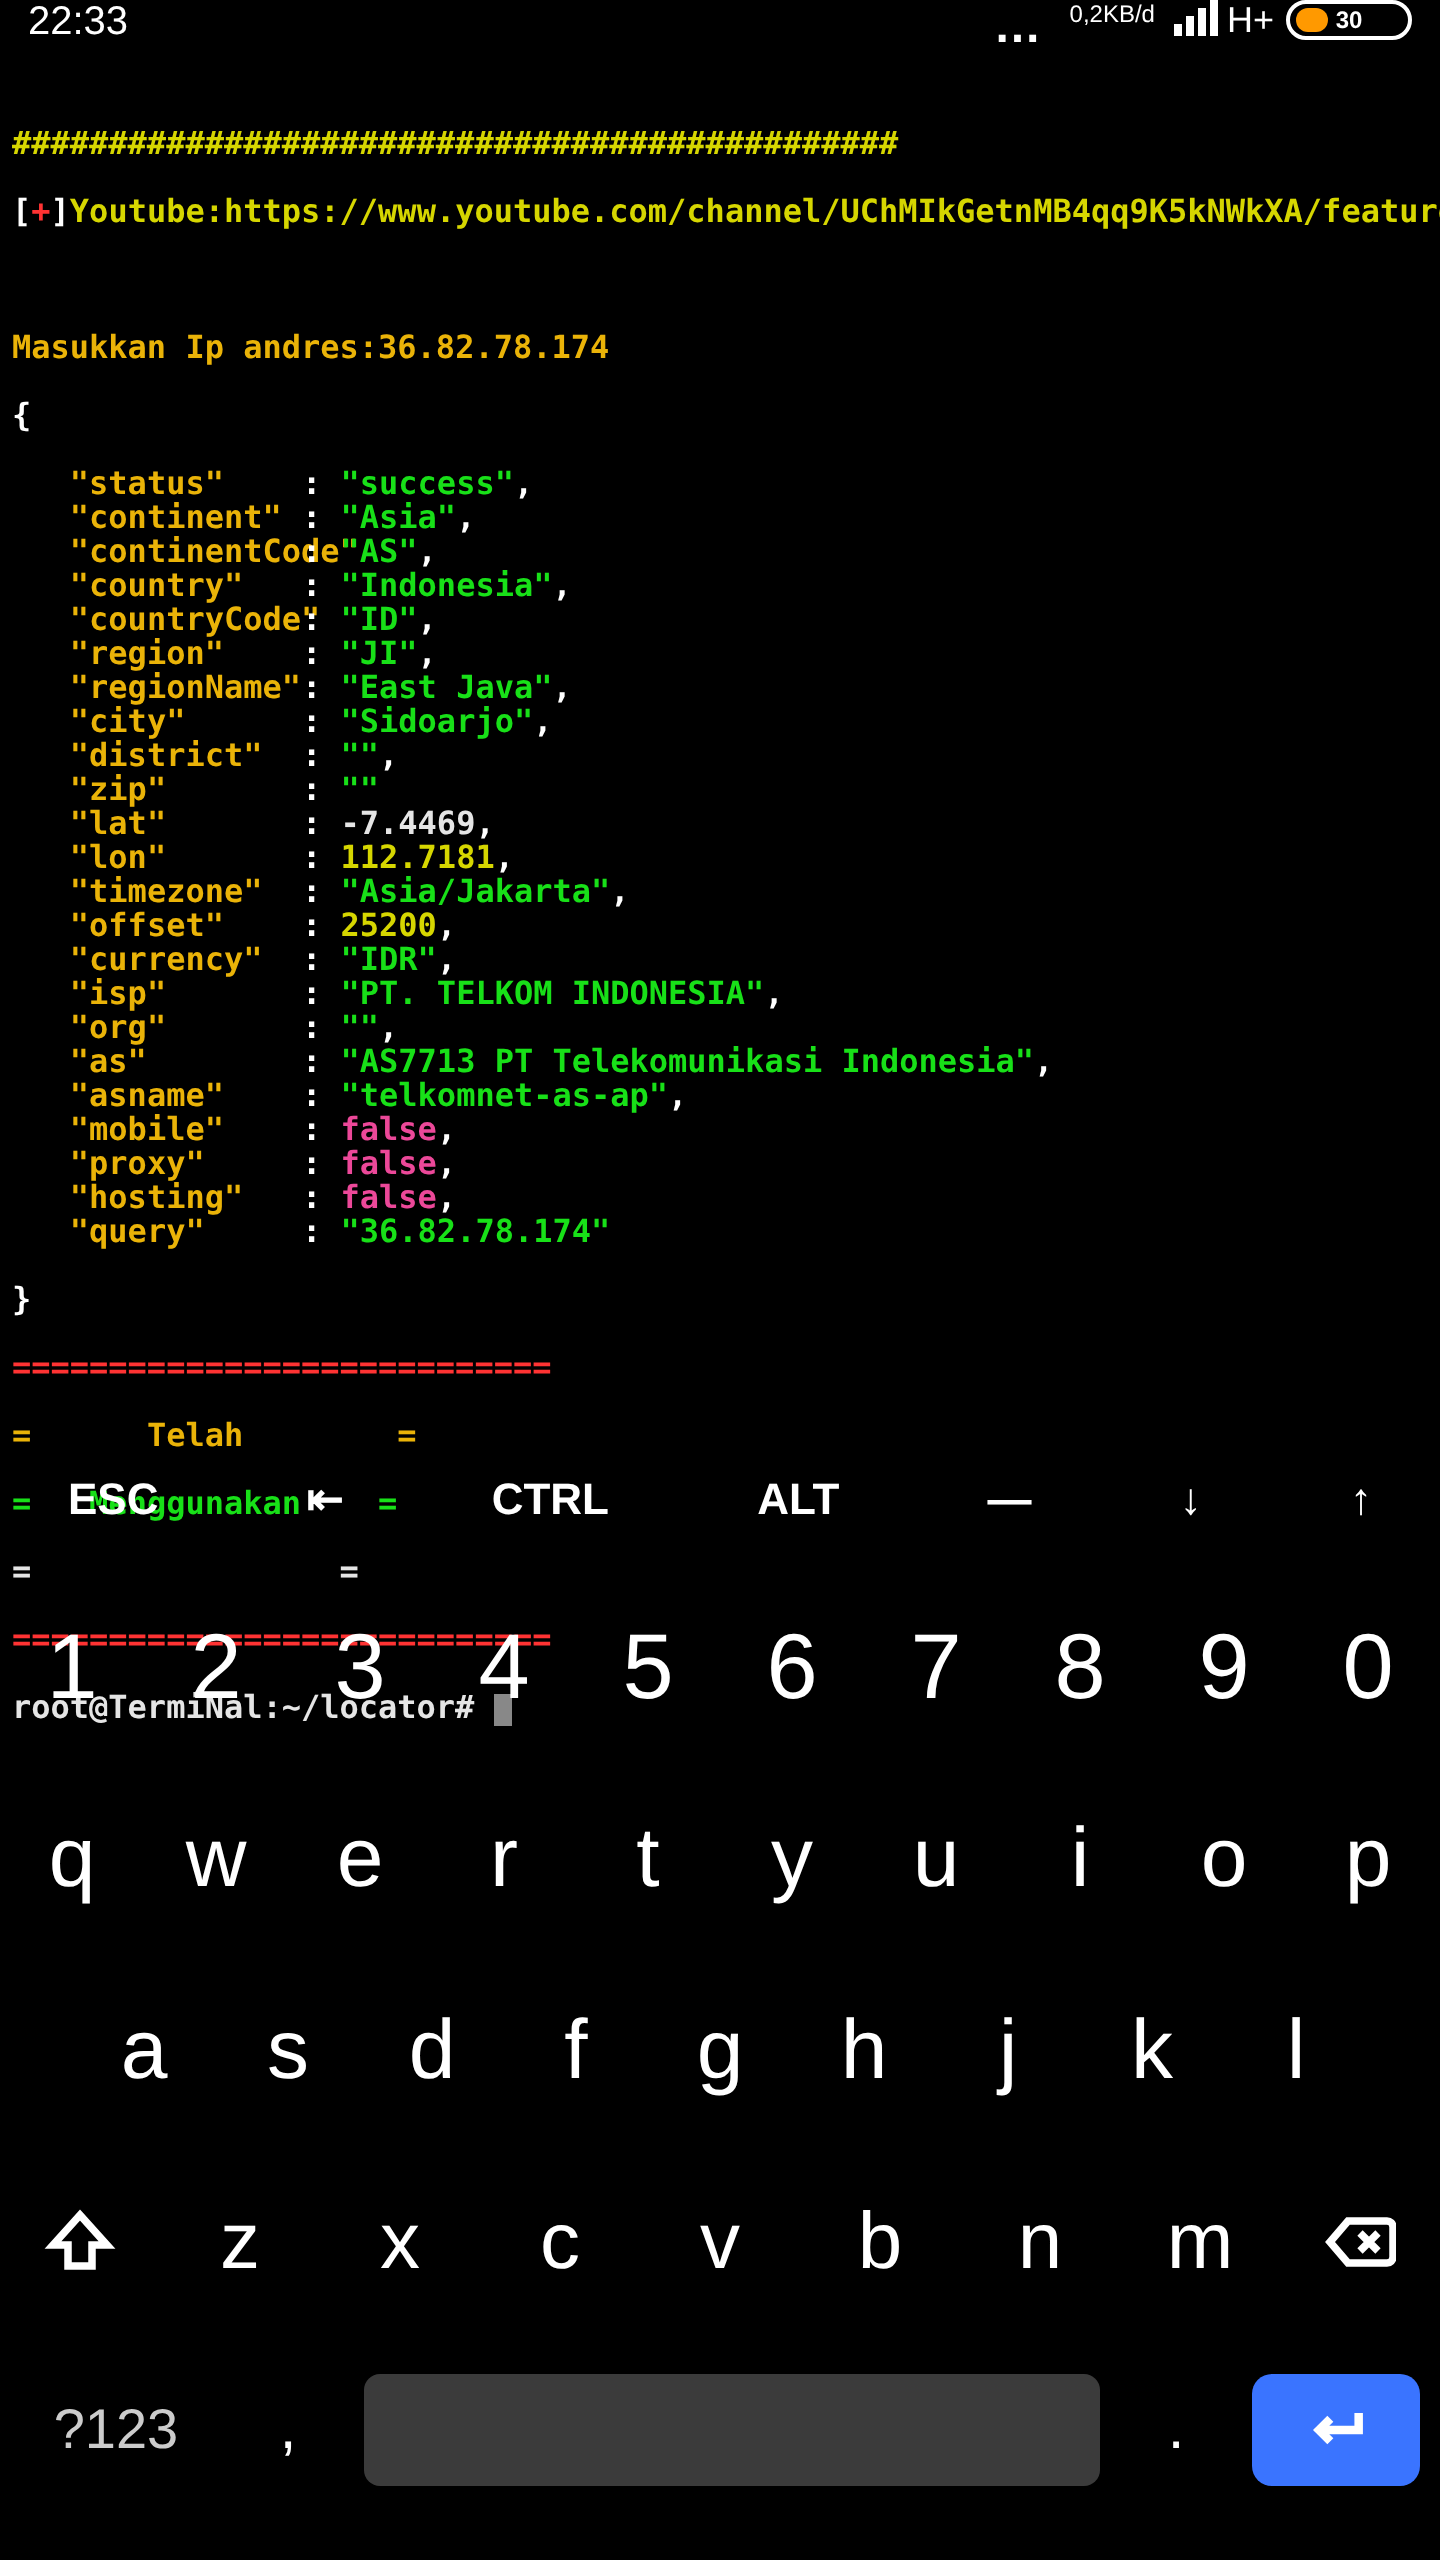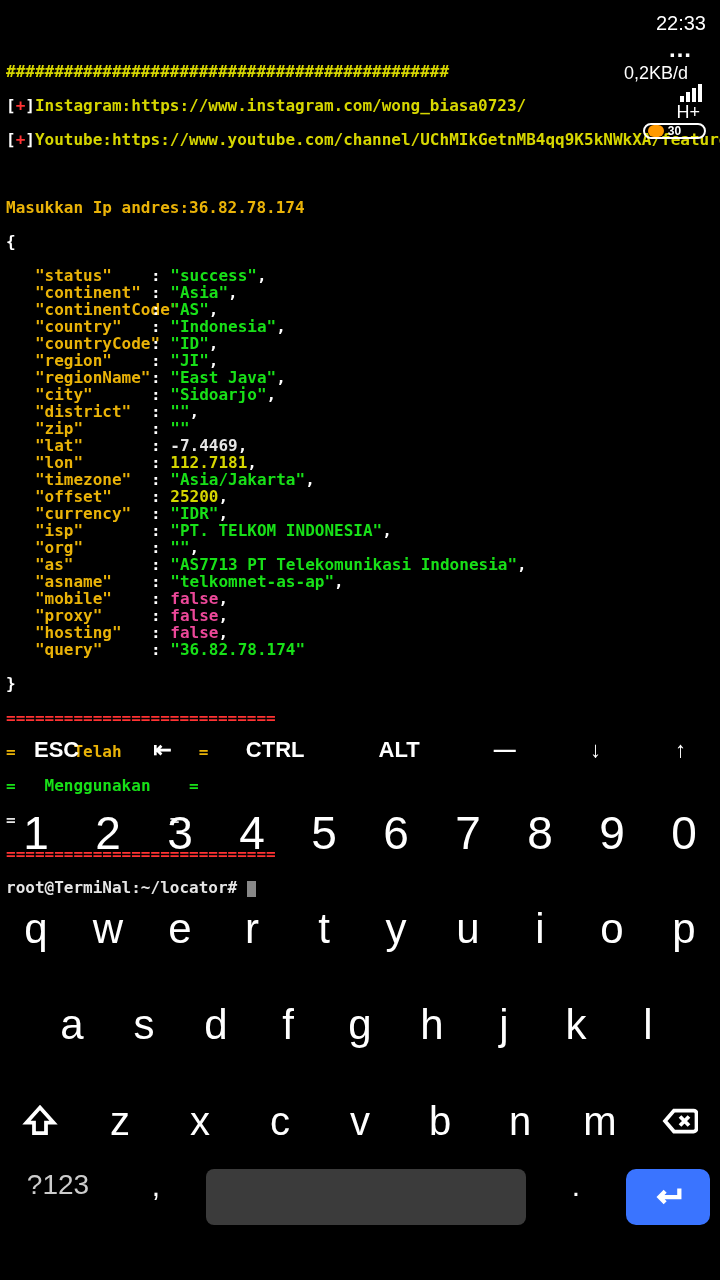--- a/index.html
+++ b/index.html
@@ -1,21 +1,21 @@
 <!DOCTYPE html>
 <html><head>
 <meta charset="utf-8">
 <style>
   * { margin:0; padding:0; box-sizing:border-box; }
   html,body { width:720px; height:1280px; background:#000; font-family:monospace; overflow:hidden; }
   
-  .statusbar { height:40px; display:flex; align-items:flex-end; color:#fff; font-family:Arial,Helvetica,sans-serif; font-size:20px; padding:12px 14px;flex-direction:column; }
+  .statusbar { height:40px; display:flex; align-items:flex-start; color:#fff; font-family:Arial,Helvetica,sans-serif; font-size:20px; padding:0 14px; }
   .statusbar .spacer { flex:1; }
   .statusbar .dots { letter-spacing:2px; font-weight:bold; font-size:24px; margin-right:12px; }
-  .statusbar .net   { font-size:18px; margin-right:18px; }
+  .statusbar .net   { font-size:12px; margin-right:6px; }
   .statusbar .bars  { display:inline-flex; align-items:flex-end; gap:2px; margin:0 4px; }
   .statusbar .bars span { width:4px; background:#fff; display:inline-block; }
   .statusbar .bars span:nth-child(1){height:6px} .statusbar .bars span:nth-child(2){height:10px}
   .statusbar .bars span:nth-child(3){height:14px}.statusbar .bars span:nth-child(4){height:18px}
   .statusbar .hplus { font-size:18px; margin-right:6px; }
   .battery { display:inline-flex; align-items:center; border:2px solid #fff; border-radius:10px; height:20px; width:63px; position:relative; padding:0 3px; }
   .battery .fill { height:12px; width:30%; background:#ff9900; border-radius:6px; }
   .battery .pct  { position:absolute; left:0; right:0; text-align:center; font-size:12px; font-weight:bold; color:#fff; }
   
   .term { padding:6px 6px 0 6px; font-size:16px; line-height:17px; white-space:pre; color:#fff; font-weight:bold; }
@@ -29,21 +29,21 @@
   
   .kbd { position:absolute; top:785px; left:0; right:0; bottom:0; color:#fff; font-family:Arial,Helvetica,sans-serif; }
   .row { display:flex; height:96px; align-items:center; }
   .key { flex:1; text-align:center; font-size:42px; font-weight:400; position:relative; }
   .row.nums .key { font-size:46px; }
   .row.indent { padding:0 36px; }
   .fnrow { height:96px; }
   .fnrow .key { font-size:40px; }
   .shift, .bksp { width:80px; flex:none; display:flex; align-items:center; justify-content:center; }
   .shift svg, .bksp svg { width:36px; height:36px; stroke:#fff; fill:none; stroke-width:2.5; }
-  .bottomrow { height:92px; display:flex; padding:0 10px; gap:20px; }
+  .bottomrow { height:92px; display:flex; align-items:center; padding:0 10px; gap:8px; }
   .modekey { width:96px; text-align:center; font-size:28px; color:#ccc; }
   .commakey,.dotkey { width:60px; text-align:center; font-size:30px; color:#fff; }
   .space { flex:1; height:56px; background:#3b3b3b; border-radius:8px; }
   .enter { width:84px; height:56px; background:#3a74ff; border-radius:10px; display:flex; align-items:center; justify-content:center; }
   .enter svg { width:34px; height:34px; stroke:#fff; fill:none; stroke-width:3; }
 </style>
 </head>
 <body>
 
 <div class="statusbar">
@@ -59,21 +59,20 @@
     </span>
   <span class="hplus">H+</span>
   <span class="battery">
     <span class="fill"></span>
       <span class="pct">30</span>
   </span>
 </div>
 
 <div class="term">
 <div class="ylw">##############################################</div>
-<div><span class="wht">[</span><span class="red">+</span><span class="wht">]</span><span class="ylw">Instagram:</span><span class="ylw">https://www.instagram.com/wong_biasa0723/</span></div>
 <div><span class="wht">[</span><span class="red">+</span><span class="wht">]</span><span class="ylw">Youtube:</span><span class="ylw">https://www.youtube.com/channel/UChMIkGetnMB4qq9K5kNWkXA/featured</span></div>
 <div>&nbsp;</div>
 <div class="cyn"><span>Masukkan Ip andres:</span><span>36.82.78.174</span></div>
 <div class="wht">{</div>
 <div id="kvhost"><div class="kv"><span class="k">   <span class="cyn">"status"</span></span><span class="wht">: </span><span class="grn">"success"</span><span class="wht">,</span></div><div class="kv"><span class="k">   <span class="cyn">"continent"</span></span><span class="wht">: </span><span class="grn">"Asia"</span><span class="wht">,</span></div><div class="kv"><span class="k">   <span class="cyn">"continentCode"</span></span><span class="wht">: </span><span class="grn">"AS"</span><span class="wht">,</span></div><div class="kv"><span class="k">   <span class="cyn">"country"</span></span><span class="wht">: </span><span class="grn">"Indonesia"</span><span class="wht">,</span></div><div class="kv"><span class="k">   <span class="cyn">"countryCode"</span></span><span class="wht">: </span><span class="grn">"ID"</span><span class="wht">,</span></div><div class="kv"><span class="k">   <span class="cyn">"region"</span></span><span class="wht">: </span><span class="grn">"JI"</span><span class="wht">,</span></div><div class="kv"><span class="k">   <span class="cyn">"regionName"</span></span><span class="wht">: </span><span class="grn">"East Java"</span><span class="wht">,</span></div><div class="kv"><span class="k">   <span class="cyn">"city"</span></span><span class="wht">: </span><span class="grn">"Sidoarjo"</span><span class="wht">,</span></div><div class="kv"><span class="k">   <span class="cyn">"district"</span></span><span class="wht">: </span><span class="grn">""</span><span class="wht">,</span></div><div class="kv"><span class="k">   <span class="cyn">"zip"</span></span><span class="wht">: </span><span class="grn">""</span><span class="wht"></span><span class="wht"></span></div><div class="kv"><span class="k">   <span class="cyn">"lat"</span></span><span class="wht">: </span><span class="mag">-7.4469</span><span class="wht">,</span></div><div class="kv"><span class="k">   <span class="cyn">"lon"</span></span><span class="wht">: </span><span class="ylw">112.7181</span><span class="wht">,</span></div><div class="kv"><span class="k">   <span class="cyn">"timezone"</span></span><span class="wht">: </span><span class="grn">"Asia/Jakarta"</span><span class="wht">,</span></div><div class="kv"><span class="k">   <span class="cyn">"offset"</span></span><span class="wht">: </span><span class="ylw">25200</span><span class="wht">,</span></div><div class="kv"><span class="k">   <span class="cyn">"currency"</span></span><span class="wht">: </span><span class="grn">"IDR"</span><span class="wht">,</span></div><div class="kv"><span class="k">   <span class="cyn">"isp"</span></span><span class="wht">: </span><span class="grn">"PT. TELKOM INDONESIA"</span><span class="wht">,</span></div><div class="kv"><span class="k">   <span class="cyn">"org"</span></span><span class="wht">: </span><span class="grn">""</span><span class="wht">,</span></div><div class="kv"><span class="k">   <span class="cyn">"as"</span></span><span class="wht">: </span><span class="grn">"AS7713 PT Telekomunikasi Indonesia"</span><span class="wht">,</span></div><div class="kv"><span class="k">   <span class="cyn">"asname"</span></span><span class="wht">: </span><span class="grn">"telkomnet-as-ap"</span><span class="wht">,</span></div><div class="kv"><span class="k">   <span class="cyn">"mobile"</span></span><span class="wht">: </span><span class="blu">false</span><span class="wht">,</span></div><div class="kv"><span class="k">   <span class="cyn">"proxy"</span></span><span class="wht">: </span><span class="blu">false</span><span class="wht">,</span></div><div class="kv"><span class="k">   <span class="cyn">"hosting"</span></span><span class="wht">: </span><span class="blu">false</span><span class="wht">,</span></div><div class="kv"><span class="k">   <span class="cyn">"query"</span></span><span class="wht">: </span><span class="grn">"36.82.78.174"</span></div></div>
 <div class="wht">}</div>
 <div class="red">============================</div>
 <div><span class="cyn">=</span><span>      </span><span class="cyn">Telah</span><span>        </span><span class="cyn">=</span></div>
 <div><span class="grn">=</span><span>   </span><span class="grn">Menggunakan</span><span>    </span><span class="grn">=</span></div>
 <div><span class="mag">=</span><span>                </span><span class="mag">=</span></div>

